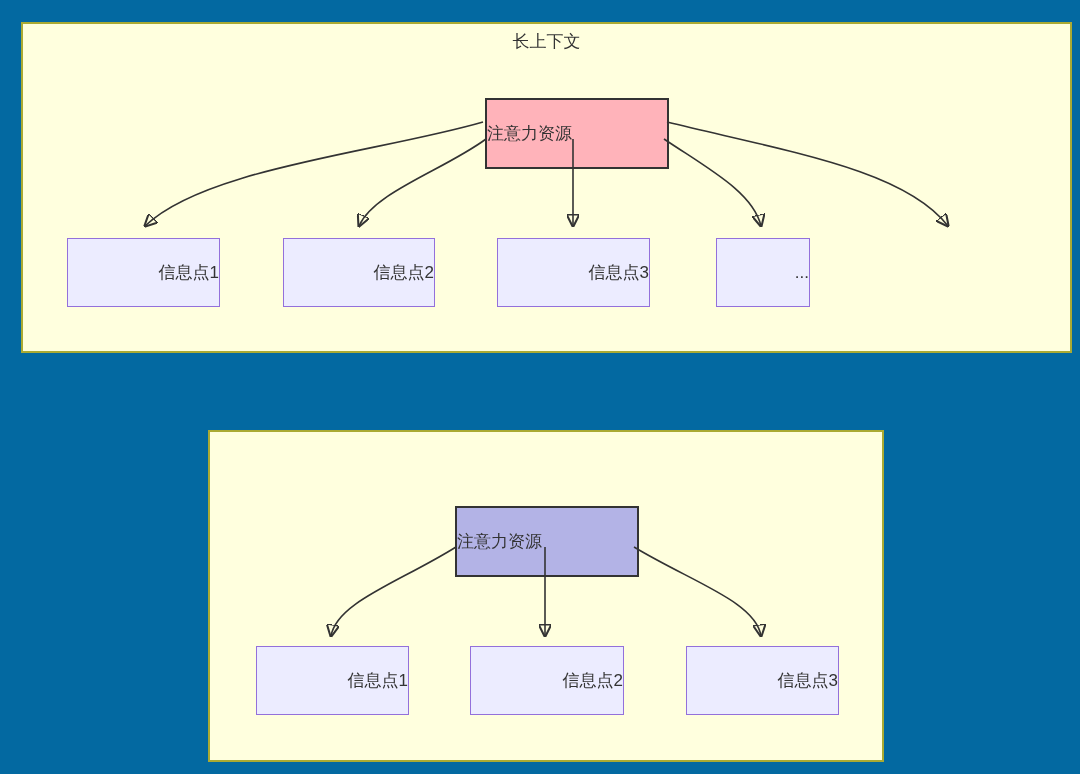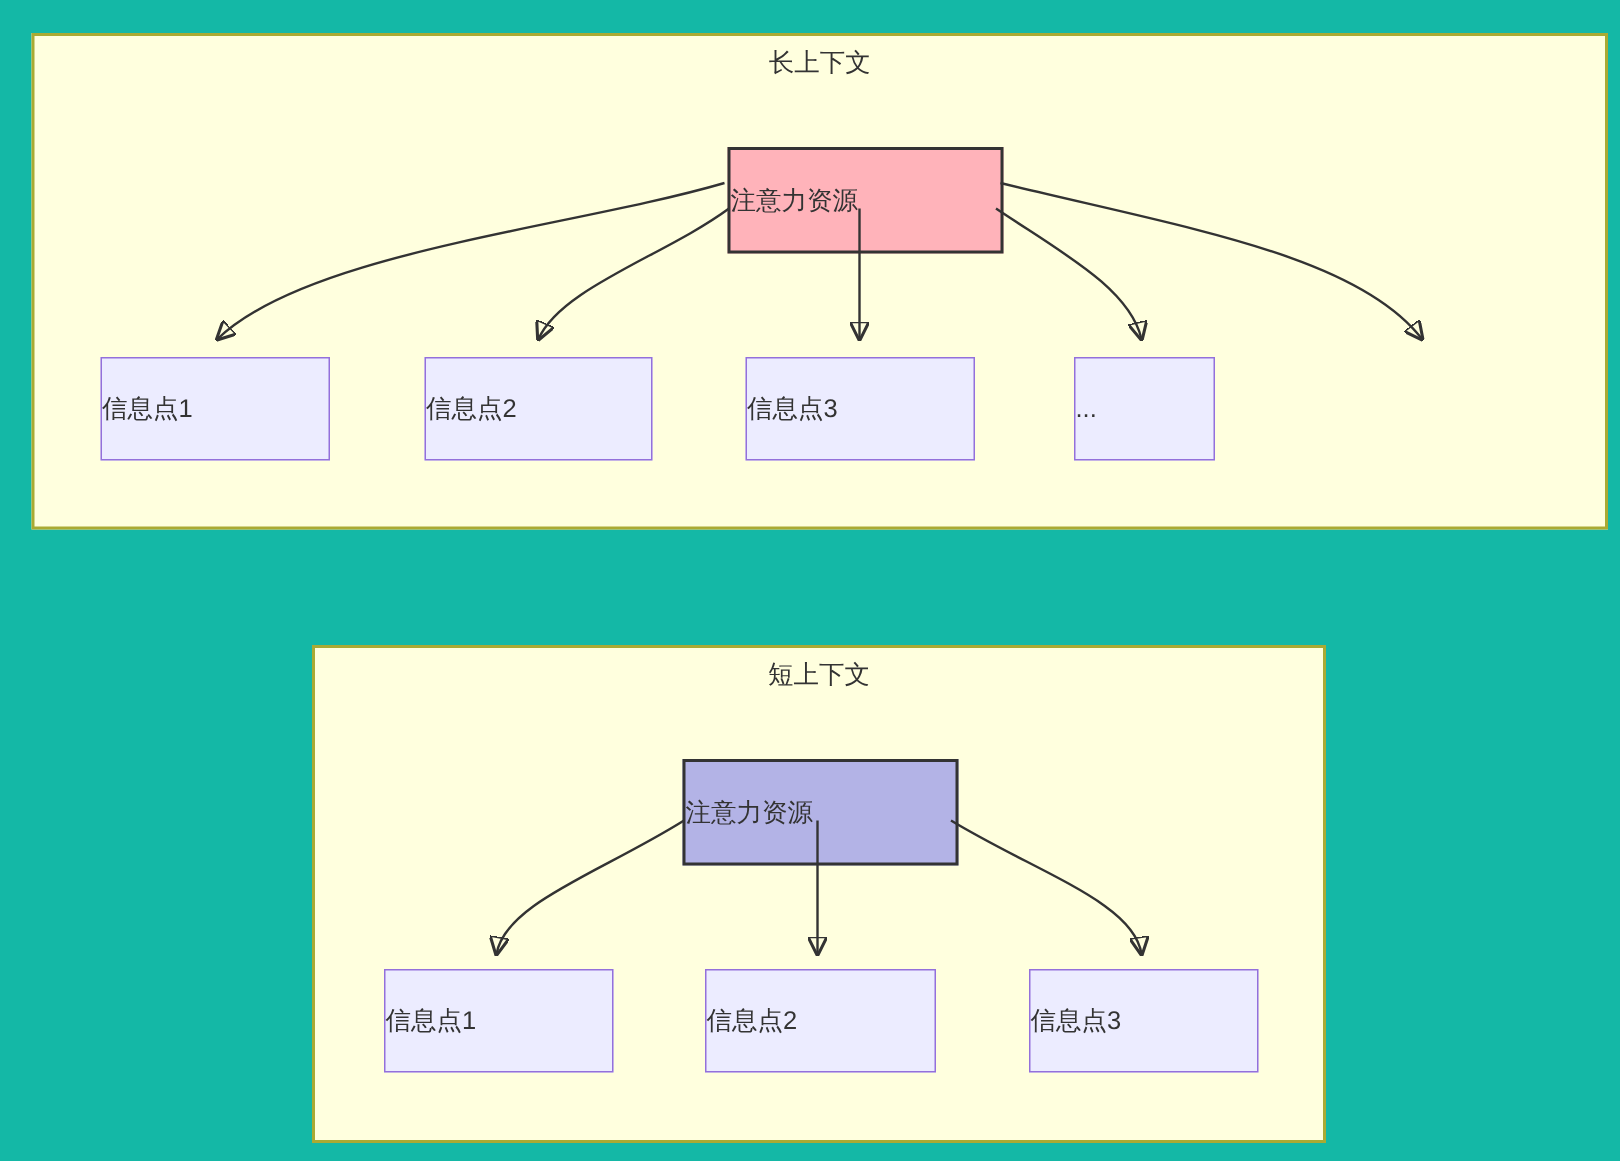--- a/index.html
+++ b/index.html
@@ -4,21 +4,21 @@
 <style>
   html, body {
     margin: 0;
     padding: 0;
     background: #ffffff;
   }
   #canvas {
     position: relative;
     width: 1080px;
     height: 774px;
-    background: #14b8a6;
+    background: #0369a1;
     font-family: "Liberation Sans", "DejaVu Sans", sans-serif;
     color: #333333;
     overflow: hidden;
   }
   .group-container {
     position: absolute;
     background: #ffffde;
     border: 2px solid #aaaa33;
     box-sizing: border-box;
   }
@@ -44,21 +44,21 @@
   }
   .attention-node.long { background: #ffb3ba; }
   .attention-node.short { background: #b3b3e6; }
   .info-node {
     position: absolute;
     background: #ececff;
     border: 1px solid #9370db;
     box-sizing: border-box;
     display: flex;
     align-items: center;
-    justify-content: flex-start;
+    justify-content: flex-end;
     font-size: 17px;
     color: #333333;
   }
   #edges {
     position: absolute;
     left: 0;
     top: 0;
     pointer-events: none;
   }
   #edges path {
@@ -87,21 +87,20 @@
     </div>
     <div class="info-node" style="left:474px; top:214px; width:153px; height:69px;">
       <span>信息点3</span>
     </div>
     <div class="info-node" style="left:693px; top:214px; width:94px; height:69px;">
       <span>...</span>
     </div>
   </div>
 
   <div class="group-container" style="left:208px; top:430px; width:676px; height:332px;">
-    <div class="group-title">短上下文</div>
 
     <div class="attention-node short" style="left:245px; top:46px; width:184px; height:71px;">
       <span>注意力资源</span>
     </div>
 
     <div class="info-node" style="left:46px; top:214px; width:153px; height:69px;">
       <span>信息点1</span>
     </div>
     <div class="info-node" style="left:260px; top:214px; width:154px; height:69px;">
       <span>信息点2</span>

